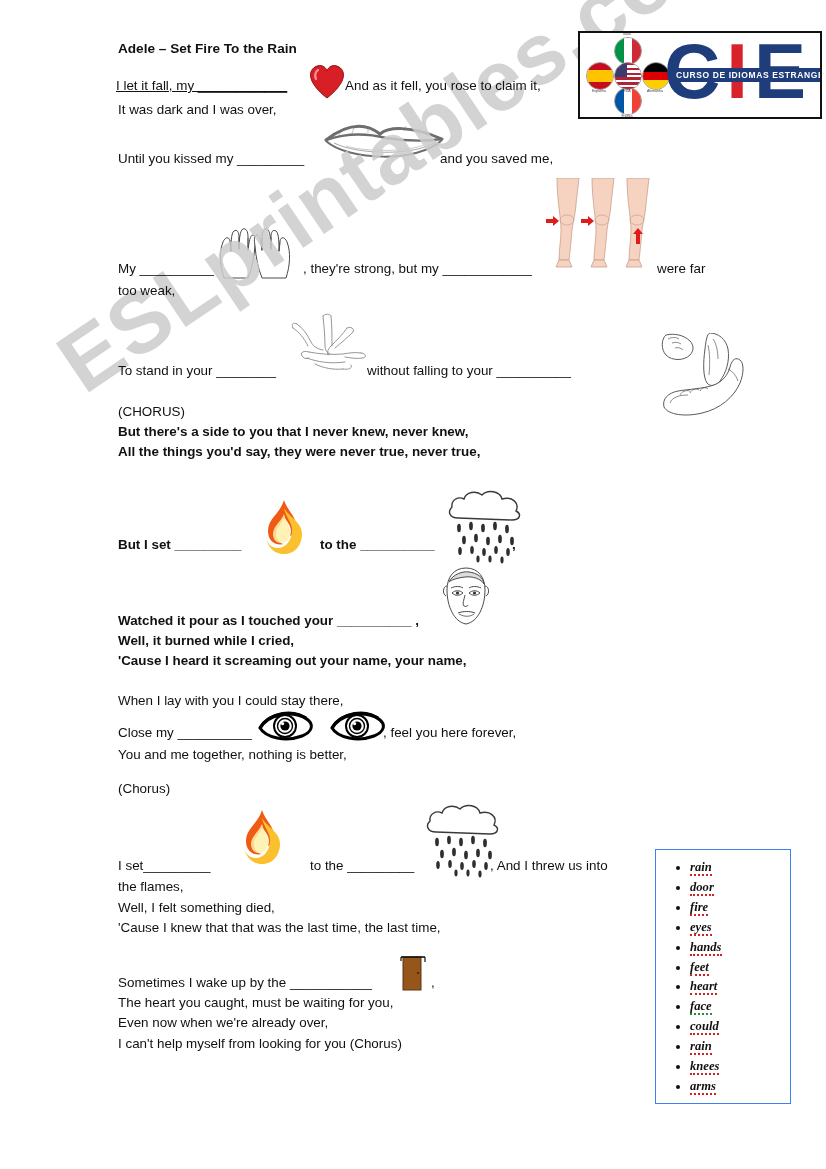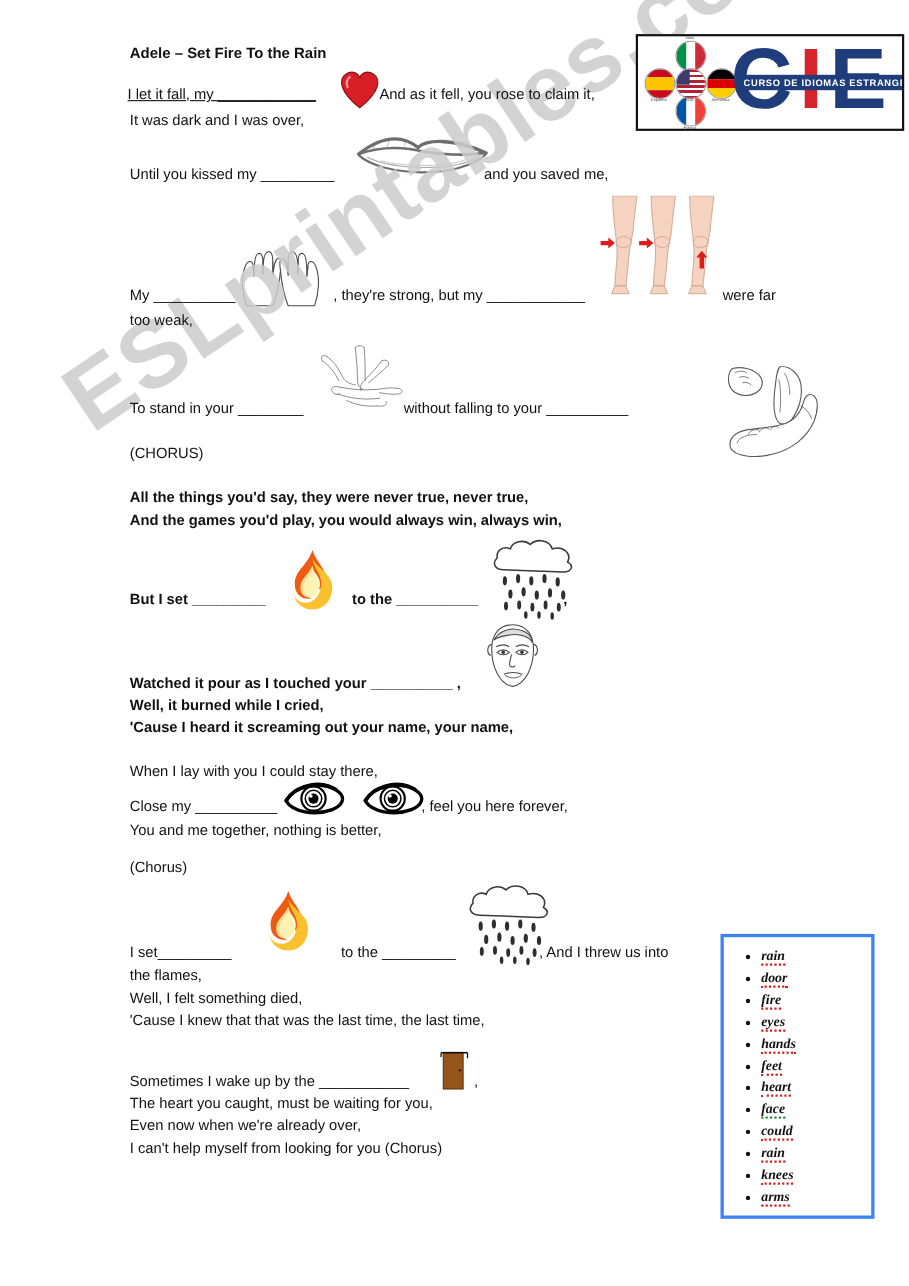--- a/index.html
+++ b/index.html
@@ -94,21 +94,21 @@
     font-family:"Liberation Sans", sans-serif;
     z-index:6;
   }
   .bold{font-weight:bold;}
   .title{font-weight:bold;font-size:13.6px;}
   
   .wordbank{
     position:absolute;
     left:655px;top:849px;
     width:134px;height:253px;
-    border:3px solid #3b82f6;
+    border:1px solid #3b82f6;
     background:#fff;
     z-index:8;
   }
   .wordbank ul{
     margin:0;padding:8px 0 0 34px;
     list-style:disc;
   }
   .wordbank li{
     font-style:italic;
     font-weight:bold;
@@ -417,22 +417,22 @@
 
   <div class="line" style="left:118px;top:261px;">My __________</div>
   <div class="line" style="left:303px;top:261px;">, they're strong, but my ____________</div>
   <div class="line" style="left:657px;top:261px;">were far</div>
   <div class="line" style="left:118px;top:283px;">too weak,</div>
 
   <div class="line" style="left:118px;top:363px;">To stand in your ________</div>
   <div class="line" style="left:367px;top:363px;">without falling to your __________</div>
 
   <div class="line" style="left:118px;top:404px;">(CHORUS)</div>
+  <div class="line bold" style="left:118px;top:424px;">But there's a side to you that I never knew, never knew,</div>
   <div class="line bold" style="left:118px;top:444px;">All the things you'd say, they were never true, never true,</div>
-  <div class="line bold" style="left:118px;top:465px;">And the games you'd play, you would always win, always win,</div>
 
   <div class="line bold" style="left:118px;top:537px;">But I set _________</div>
   <div class="line bold" style="left:320px;top:537px;">to the __________</div>
   <div class="line bold" style="left:512px;top:537px;">,</div>
 
   <div class="line bold" style="left:118px;top:613px;">Watched it pour as I touched your __________ ,</div>
   <div class="line bold" style="left:118px;top:633px;">Well, it burned while I cried,</div>
   <div class="line bold" style="left:118px;top:653px;">'Cause I heard it screaming out your name, your name,</div>
 
   <div class="line" style="left:118px;top:693px;">When I lay with you I could stay there,</div>

